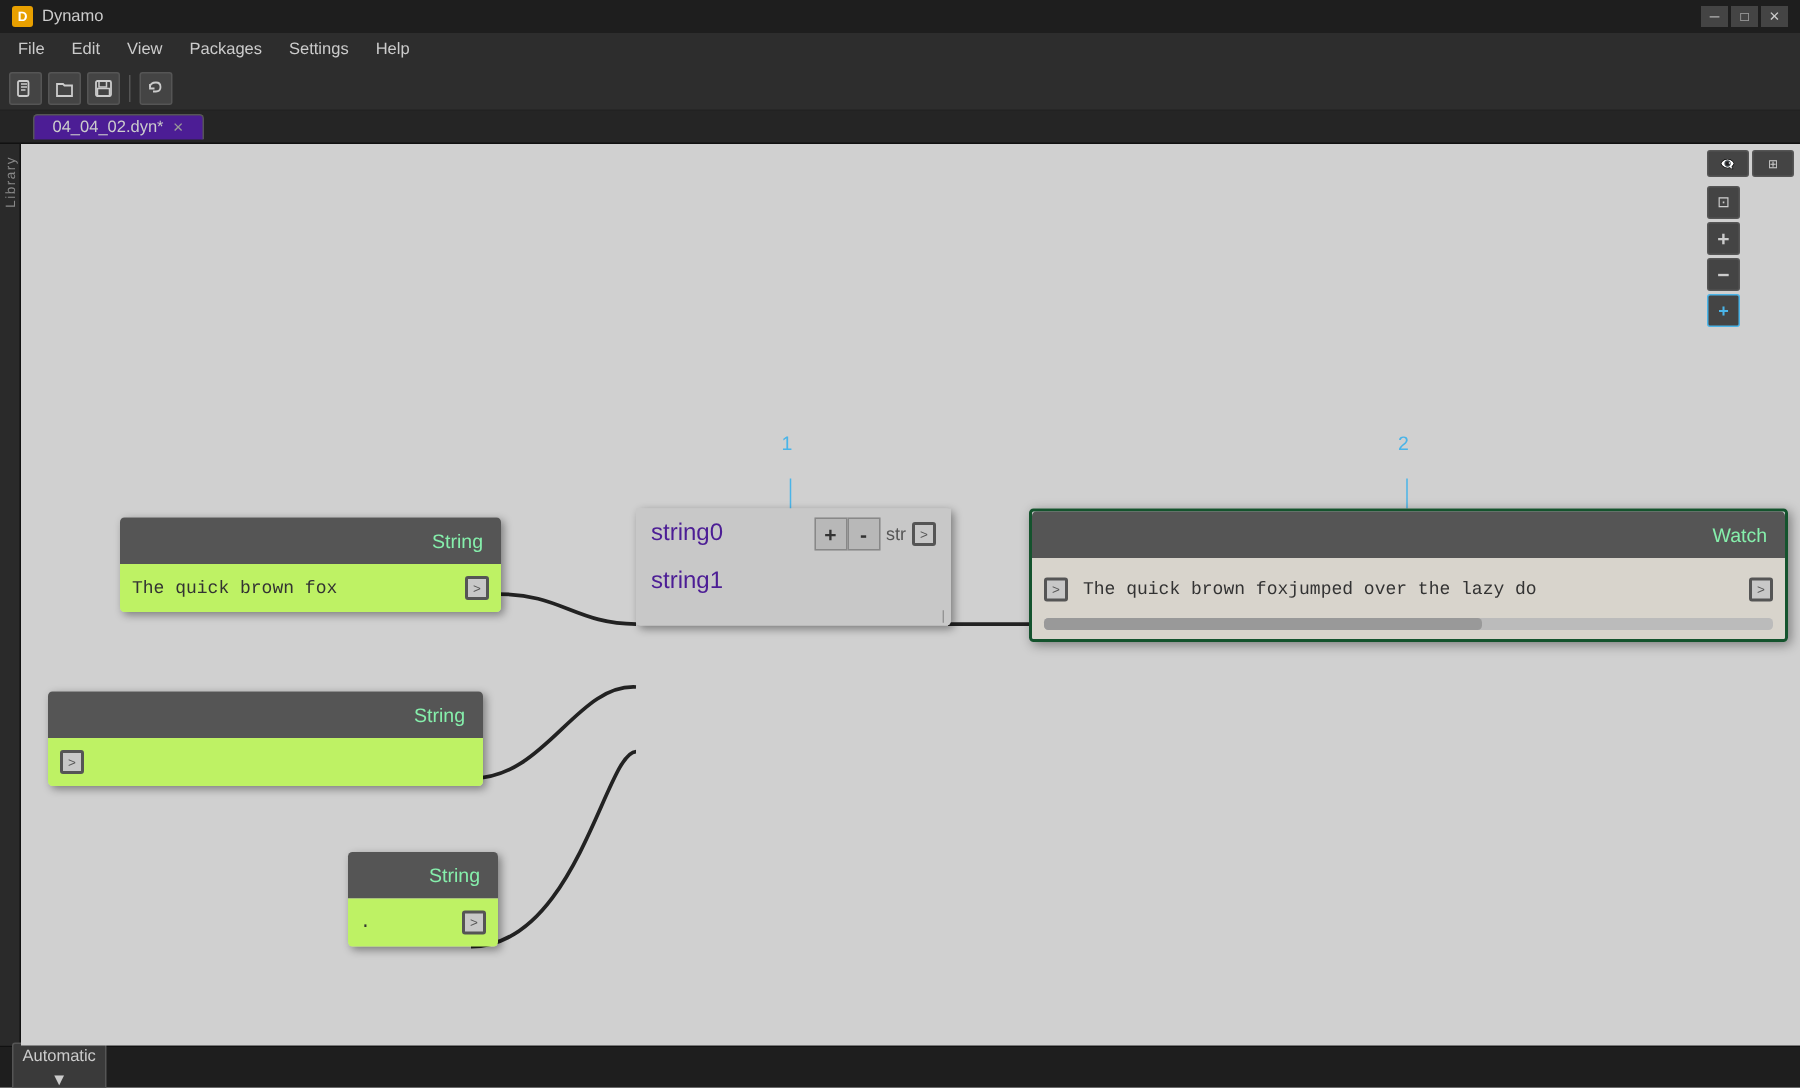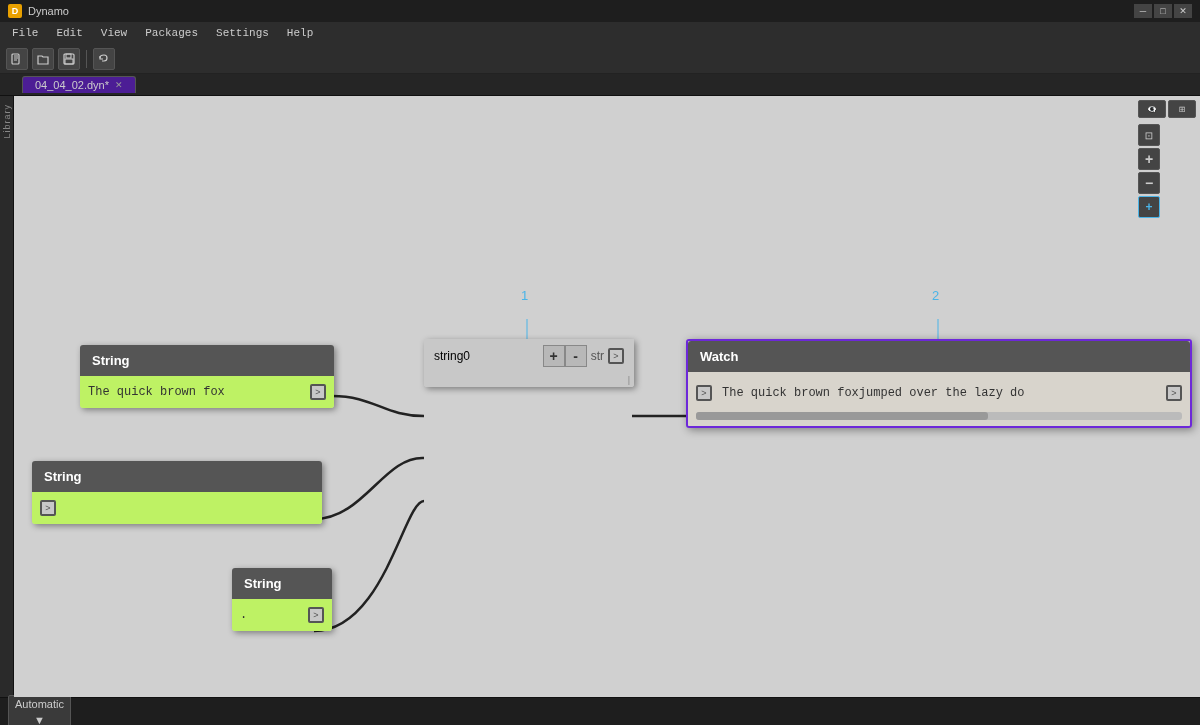--- a/index.html
+++ b/index.html
@@ -60,21 +60,20 @@
       align-items: center;
       padding: 0 4px;
       gap: 2px;
     }
     .menu-item {
       font-size: 11px;
       color: #ccc;
       padding: 2px 8px;
       cursor: pointer;
       border-radius: 2px;
-      font-family: Liberation Mono, monospace;
     }
 
     
     #toolbar {
       height: 30px;
       background: #2d2d2d;
       display: flex;
       align-items: center;
       padding: 0 6px;
       gap: 4px;
@@ -189,24 +188,24 @@
 
     
     .node {
       position: absolute;
       border-radius: 3px;
       overflow: visible;
       box-shadow: 2px 2px 6px rgba(0,0,0,0.4);
     }
     .node-header {
       background: #555;
-      color: #ffffff;
+      color: #86efac;
       font-size: 13px;
-      font-weight: 700;
-      text-align: left;
+      font-weight: 400;
+      text-align: right;
       padding: 8px 12px;
       border-radius: 3px 3px 0 0;
     }
     .node-body {
       background: #bef264;
       border-radius: 0 0 3px 3px;
     }
     .node-row {
       display: flex;
       align-items: center;
@@ -235,22 +234,22 @@
       background: #c8c8c8;
       border-radius: 0 0 3px 3px;
     }
     .concat-row {
       display: flex;
       align-items: center;
       padding: 6px 10px;
       min-height: 30px;
     }
     .concat-port-label {
-      font-size: 12px;
-      color: #000000;
+      font-size: 16px;
+      color: #4c1d95;
       flex: 1;
     }
     .concat-btns {
       display: flex;
       gap: 0;
     }
     .concat-btn {
       width: 22px; height: 22px;
       background: #b8b8b8;
       border: 1px solid #888;
@@ -260,21 +259,21 @@
       display: flex; align-items:center; justify-content:center;
       font-weight: bold;
     }
     .port-out-label {
       font-size: 12px; color: #555;
       margin-left: 4px;
     }
 
     
     .watch-node {
-      border: 2px solid #6d28d9;
+      border: 2px solid #14532d;
       border-radius: 3px;
       box-shadow: 2px 2px 8px rgba(0,0,0,0.4);
     }
     .watch-body {
       background: #d8d4cc;
       border-radius: 0 0 2px 2px;
       padding: 6px 8px;
     }
     .watch-row {
       display: flex;
@@ -435,20 +434,23 @@
         <div class="concat-row" style="justify-content: space-between;">
           <span class="concat-port-label">string0</span>
           <div class="concat-btns">
             <button class="concat-btn">+</button>
             <button class="concat-btn">-</button>
           </div>
           <span class="port-out-label">str</span>
           <div class="port-out" style="margin-left:4px;">&gt;</div>
         </div>
 
+        <div class="concat-row">
+          <span class="concat-port-label">string1</span>
+        </div>
 
 
         <div style="display:flex; justify-content:flex-end; padding:2px 4px;">
           <span style="font-size:9px; color:#888;">|</span>
         </div>
       </div>
     </div>
 
     <div class="node watch-node" style="left:672px; top:243px; width:506px;">
       <div class="node-header" style="background:#555;">Watch</div>

